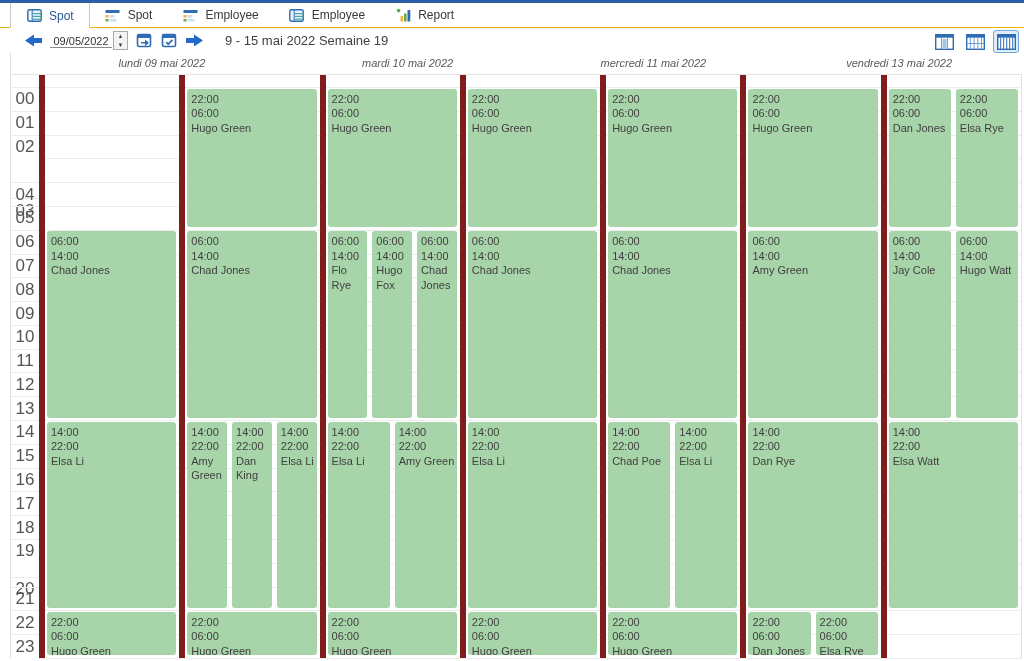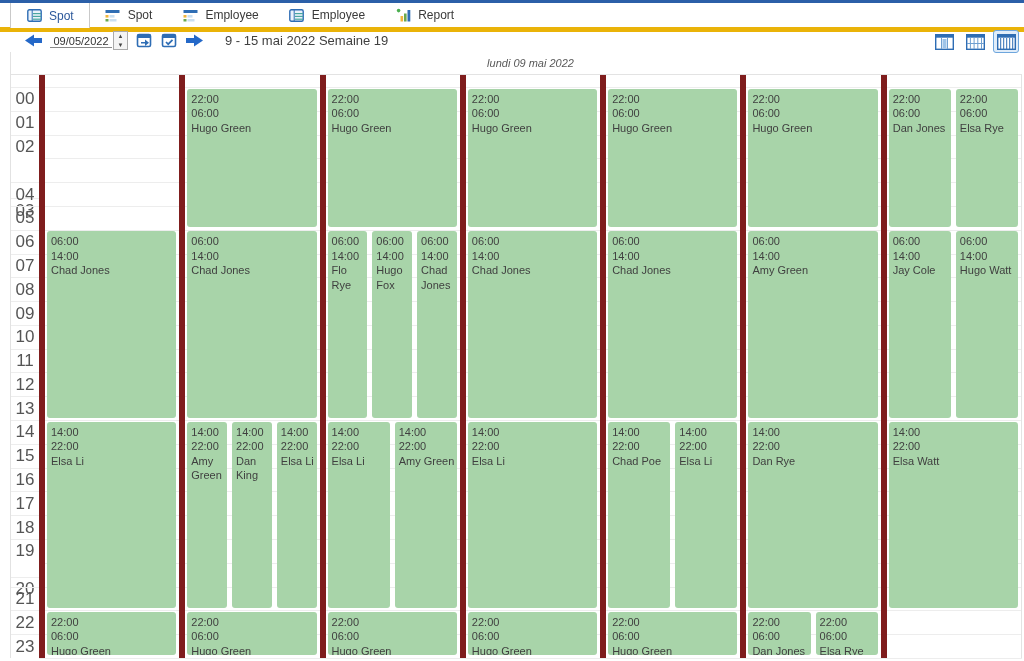--- a/index.html
+++ b/index.html
@@ -1,21 +1,21 @@
 <!DOCTYPE html>
 <html><head>
 <meta charset="utf-8">
 <style>
   html,body{margin:0;padding:0;}
   body{width:1024px;height:661px;position:relative;overflow:hidden;background:#fff;
        font-family:"Liberation Sans",sans-serif;-webkit-font-smoothing:antialiased;}
 
   
   .tabbar{position:absolute;top:0;left:0;right:0;height:24px;border-top:3px solid #2b5fa8;
-          border-bottom:5px solid #eab308;display:flex;align-items:stretch;padding-left:10px;background:#fff;}
+          border-bottom:1px solid #eab308;display:flex;align-items:stretch;padding-left:10px;background:#fff;}
   .tab{display:flex;align-items:center;gap:7px;padding:0 15px;font-size:12px;color:#3a3a3a;position:relative;}
   .tab.active{color:#2b579a;border-left:1px solid #c9c9c9;border-right:1px solid #c9c9c9;
               background:#fff;height:25px;z-index:2;}
   .ticon{display:inline-flex;width:16px;height:14px;align-items:center;justify-content:center;}
 
   
   .toolbar{position:absolute;top:29px;left:0;right:0;height:23px;display:flex;align-items:center;padding-left:22px;}
   .nav-arrow{width:18px;height:14px;display:inline-flex;align-items:center;margin:0 3px;cursor:pointer;}
   .datebox{font-size:11px;color:#333;border-bottom:1px solid #8a8a8a;padding:1px 3px 0 3px;margin-left:4px;min-width:56px;text-align:center;}
   .spinner{width:13px;height:17px;border:1px solid #aaa;margin-left:1px;display:flex;flex-direction:column;background:#f4f4f4;}
@@ -176,20 +176,23 @@
           <line x1="12.7" y1="4" x2="12.7" y2="15" stroke="#2e6db4" stroke-width="1"></line>
           <line x1="15.7" y1="4" x2="15.7" y2="15" stroke="#2e6db4" stroke-width="1"></line>
         </svg>
       </span>
     </span>
   </div>
 
 <div class="scheduler">
   <div class="day-headers">
       <div class="day-header">lundi 09 mai 2022</div>
+      <div class="day-header">mardi 10 mai 2022</div>
+      <div class="day-header">mercredi 11 mai 2022</div>
+      <div class="day-header">vendredi 13 mai 2022</div>
     </div>
   <div class="grid">
     <div class="gutter">
         <div class="hour-label" style="top: 12px; height: 23.79px;">00</div>
         <div class="hour-label" style="top: 35.79px; height: 23.79px;">01</div>
         <div class="hour-label" style="top: 59.58px; height: 23.79px;">02</div>
         <div class="hour-label" style="top: 83.37px; height: 23.79px; margin-top: 40px;">03</div>
         <div class="hour-label" style="top: 107.16px; height: 23.79px;">04</div>
         <div class="hour-label" style="top: 130.95px; height: 23.79px;">05</div>
         <div class="hour-label" style="top: 154.74px; height: 23.79px;">06</div>

